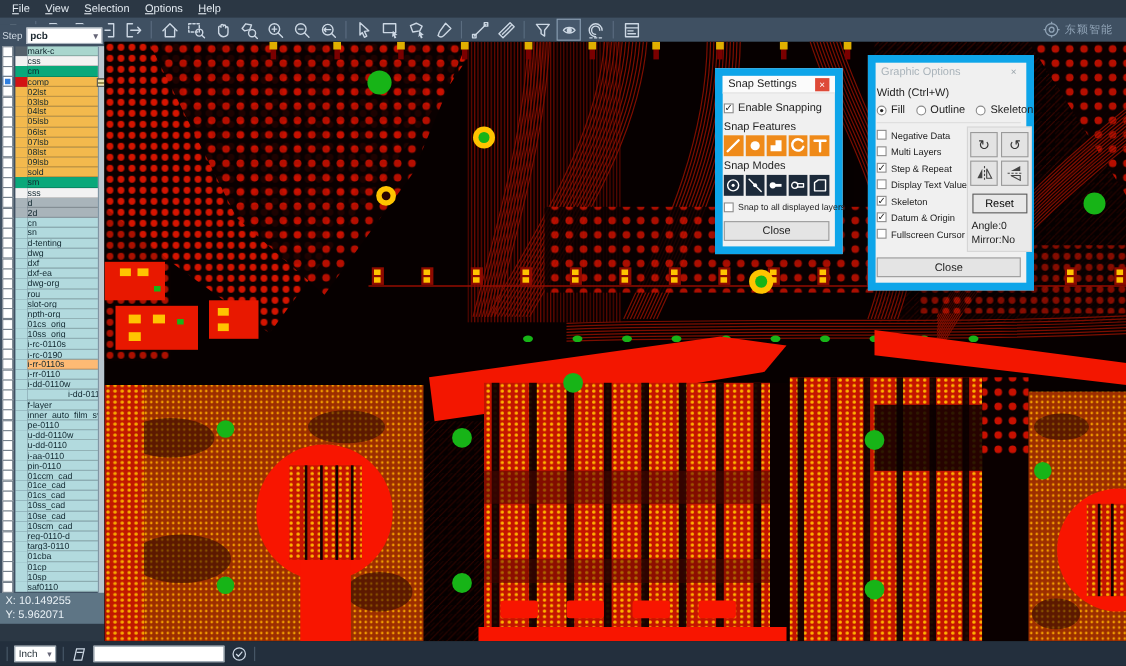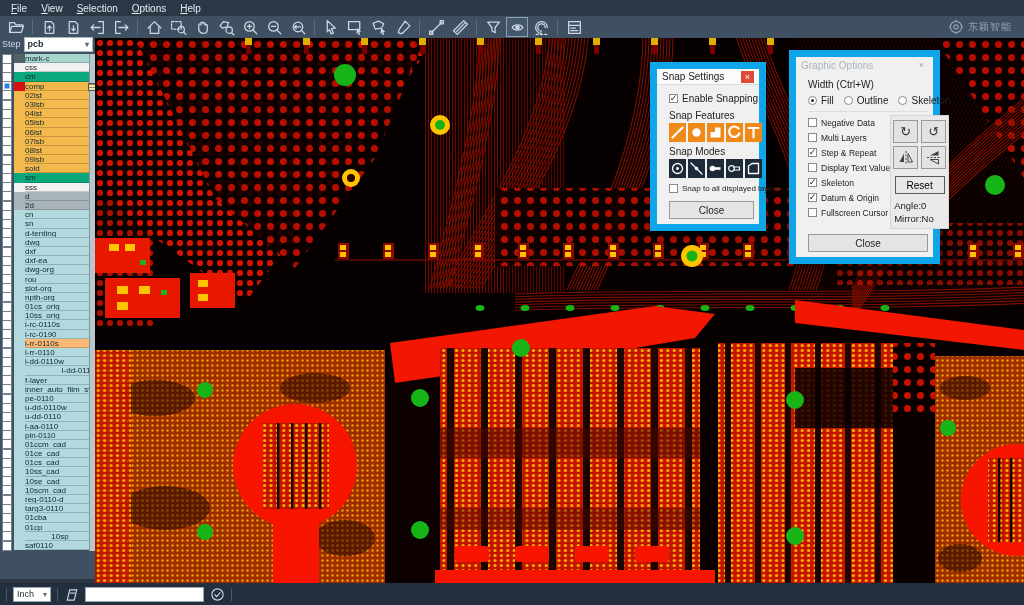--- a/index.html
+++ b/index.html
@@ -13,21 +13,21 @@
   
   #toolbar{position:absolute;left:0;top:16px;width:1024px;height:22px;background:#3f5062;
            display:flex;align-items:center;padding:0 4px;}
   .tb-sep{width:1px;height:16px;background:#5b6d80;margin:0 4px;}
   .tb-btn{width:22px;height:20px;background:transparent;border:1px solid transparent;
           display:flex;align-items:center;justify-content:center;padding:0;margin:0 1px;cursor:pointer;}
   .tb-btn.frame{border:1px solid #8ca0b4;background:#46586c;}
   #logo{margin-left:auto;display:flex;align-items:center;gap:4px;color:#8fa2b5;font-size:10px;
         padding-right:8px;letter-spacing:1px;}
   
-  #sidebar{position:absolute;left:0;top:34px;width:95px;height:545px;background:#3f5062;}
+  #sidebar{position:absolute;left:0;top:22px;width:95px;height:545px;background:#3f5062;}
   #step-row{height:20px;display:flex;align-items:center;padding:0 2px;gap:3px;}
   #step-label{color:#cfd9e2;font-size:9px;}
   #step-select{flex:1;height:15px;background:#ffffff;border:1px solid #aab4be;color:#1c2830;
                font-size:9px;font-weight:bold;display:flex;align-items:center;padding:0 3px;cursor:pointer;}
   #step-select .chev{margin-left:auto;color:#667;font-size:8px;}
   #layer-list{position:relative;height:497px;overflow:hidden;}
   .layer-row{display:flex;height:9.2px;align-items:stretch;cursor:pointer;}
   .cb{width:14px;display:flex;align-items:center;justify-content:center;flex:none;}
   .cb::before{content:"";width:8px;height:8px;background:#fff;border:1px solid #76818c;display:block;}
   .cb.on::before{background:#2f7fe0;box-shadow:inset 0 0 0 1.5px #fff;}
@@ -55,21 +55,21 @@
           box-shadow:2px 3px 7px rgba(0,0,0,.45);font-size:10px;color:#222;z-index:10;}
   .dlg-title{height:16px;display:flex;align-items:center;padding:0 5px;cursor:move;}
   .dlg-close{margin-left:auto;width:13px;height:12px;display:flex;align-items:center;justify-content:center;
              font-size:9px;cursor:pointer;}
   #snap-dialog{left:650px;top:62px;width:116px;}
   #snap-dialog .dlg-title{background:#fbfbfb;border-bottom:1px solid #dcdcdc;color:#222;}
   #snap-dialog .dlg-close{background:#de4a38;color:#fff;}
   #graphic-dialog{left:789px;top:50px;width:151px;}
   #graphic-dialog .dlg-title{color:#a9b3ba;}
   #graphic-dialog .dlg-close{color:#99a3aa;}
-  .dlg-body{padding:4px 5px 5px 12px;}
+  .dlg-body{padding:4px 5px 5px 1px;}
   .opt-row{display:flex;align-items:center;gap:4px;height:15px;cursor:pointer;white-space:nowrap;}
   .cbx{width:9px;height:9px;background:#fff;border:1px solid #8a8a8a;flex:none;display:flex;
        align-items:center;justify-content:center;font-size:9px;line-height:9px;color:#222;}
   .radio{width:9px;height:9px;border:1px solid #8a8a8a;border-radius:50%;background:#fff;flex:none;position:relative;}
   .radio.on::after{content:"";position:absolute;left:2px;top:2px;width:3px;height:3px;border-radius:50%;background:#222;}
   .sec-label{margin:4px 0 2px 0;}
   .snap-btn-row{display:flex;gap:2px;margin:2px 0 2px 0;}
   .snap-f{width:19px;height:19px;background:#ef8a19;border:none;padding:0;display:flex;
           align-items:center;justify-content:center;cursor:pointer;}
   .snap-m{width:19px;height:19px;background:#1c2a3a;border:none;padding:0;display:flex;
@@ -518,30 +518,34 @@
         <span class="lab" style="background: rgb(178, 218, 222);">01cba</span>
       </div>
       <div class="layer-row">
         <span class="cb"></span>
         <span class="swatch" style="background: rgb(178, 218, 222);"></span>
         <span class="lab" style="background: rgb(178, 218, 222);">01cp</span>
       </div>
       <div class="layer-row">
         <span class="cb"></span>
         <span class="swatch" style="background: rgb(178, 218, 222);"></span>
-        <span class="lab" style="background: rgb(178, 218, 222); text-align: center;">10sp</span>
+        <span class="lab" style="background: rgb(178, 218, 222);">10sp</span>
       </div>
       <div class="layer-row">
         <span class="cb"></span>
         <span class="swatch" style="background: rgb(178, 218, 222);"></span>
         <span class="lab" style="background: rgb(178, 218, 222);">saf0110</span>
       </div>
       <div id="track">
       <span id="track-marker" style="top: 28.6px;"></span>
     </div>
+  </div>
+  <div id="coords">
+    <div>X: 10.149255</div>
+    <div>Y: 5.962071</div>
   </div>
 </div>
 
 <div id="canvas">
 <svg width="929" height="545" viewBox="0 0 929 545">
   <defs>
     <pattern id="rd" width="10" height="10" patternUnits="userSpaceOnUse">
       <rect width="10" height="10" fill="#0a0000"></rect>
           <circle cx="5" cy="5" r="3.1" fill="#d41400"></circle>
     </pattern>

